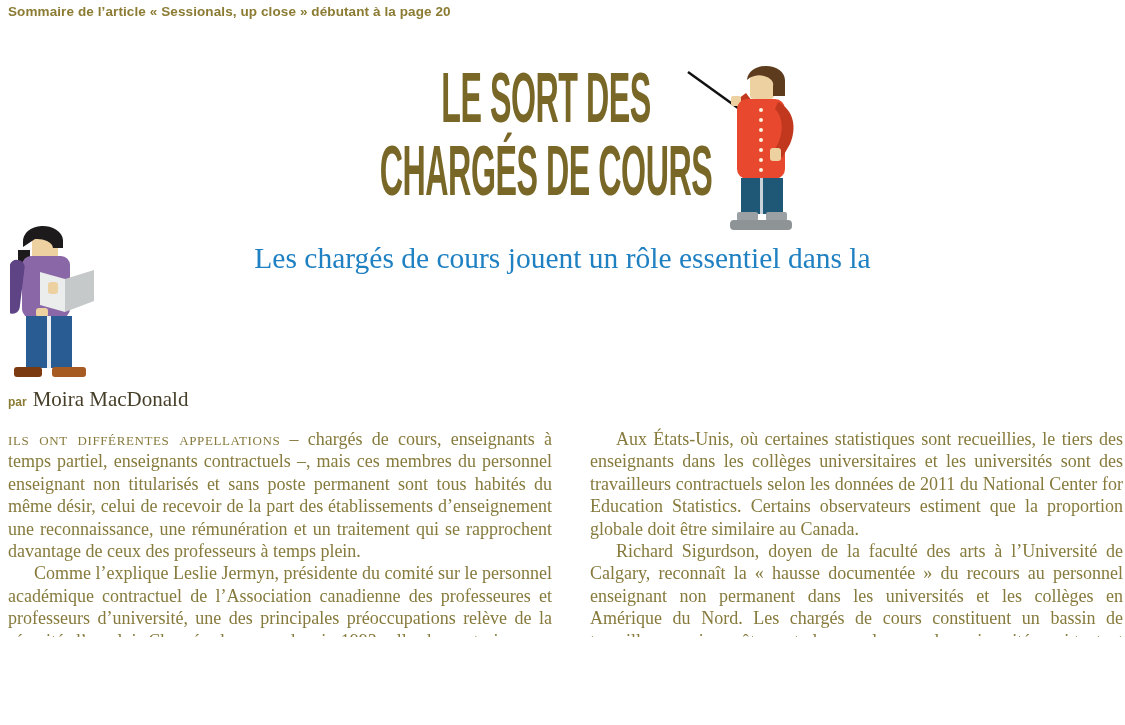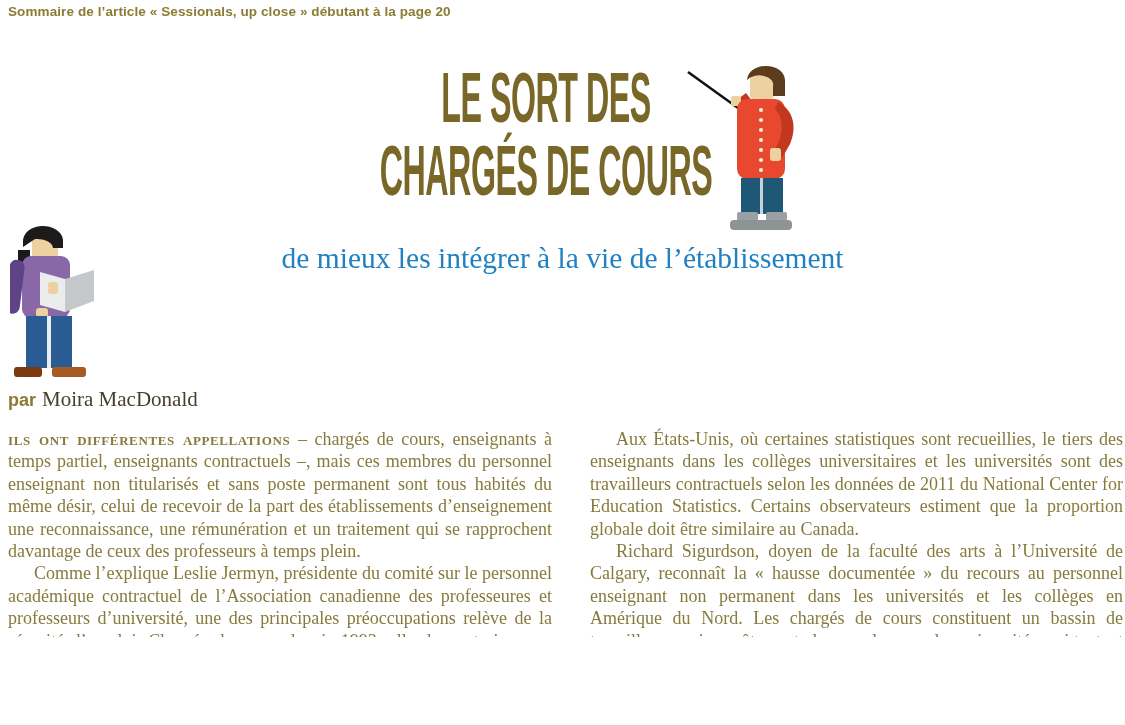--- a/index.html
+++ b/index.html
@@ -34,35 +34,35 @@
     color:var(--subtitle);
     font-size:29.5px;line-height:37px;
   }
 
   .byline{
     position:absolute;left:8px;top:374px;
     display:flex;align-items:baseline;gap:6px;
   }
   .byline .par{
     font-family:"Liberation Sans", sans-serif;
-    font-weight:bold;font-size:18px;color:var(--byline-par);text-align:right;
+    font-weight:bold;font-size:12px;color:var(--byline-par);text-align:right;
   }
   .byline .name{font-size:21px;color:var(--byline-name);margin-top:13px;}
 
   .columns{
     position:absolute;left:8px;top:428px;
     display:grid;grid-template-columns:544px 533px;column-gap:38px;
     color:var(--body-text);
     font-size:18px;line-height:22.4px;
     text-align:justify;
     hyphens:auto;-webkit-hyphens:auto;
   }
   .columns p{margin:0;}
   .columns p.indent{text-indent:26px;}
-  .smallcaps{font-variant:small-caps;letter-spacing:.6px;font-weight:bold;}
+  .smallcaps{font-variant:small-caps;letter-spacing:.6px;}
 
   .reader-illo{position:absolute;left:10px;top:220px;width:150px;height:160px;}
   .teacher-illo{position:absolute;left:680px;top:60px;width:130px;height:170px;}
   svg{display:block;}
 </style>
 </head>
 <body>
 
 <div class="page">
 
@@ -94,21 +94,21 @@
       <rect x="90" y="88" width="11" height="13" rx="3" style="fill:var(--skin)"></rect>
       <rect x="61" y="118" width="42" height="36" style="fill:var(--teacher-pants)"></rect>
       <rect x="80" y="118" width="3" height="36" style="fill:var(--pants-stripe)"></rect>
       <rect x="57" y="152" width="21" height="9" rx="2" style="fill:var(--gray-shoe)"></rect>
       <rect x="86" y="152" width="21" height="9" rx="2" style="fill:var(--gray-shoe)"></rect>
       <rect x="50" y="160" width="62" height="10" rx="4" style="fill:var(--pedestal)"></rect>
     </svg>
   </div>
 
   <div class="subtitle">
-    <div>de mieux les intégrer à la vie de l’établissement</div>
+    <div>Les chargés de cours jouent un rôle essentiel dans la</div>
   </div>
 
   <div class="reader-illo">
     <svg width="150" height="160" viewBox="0 0 150 160">
       <rect x="22" y="12" width="26" height="27" rx="4" style="fill:var(--skin)"></rect>
       <path d="M13,22 a20,15 0 0 1 40,-2 l0,8 -10,0 a16,10 0 0 0 -18,-9 l-12,8 Z" style="fill:var(--reader-hair)"></path>
       <rect x="8" y="30" width="12" height="16" style="fill:var(--reader-hair)"></rect>
       <rect x="12" y="36" width="48" height="62" rx="9" style="fill:var(--reader-tunic)"></rect>
       <rect x="0" y="40" width="15" height="54" rx="7" transform="rotate(7 8 44)" style="fill:var(--reader-sleeve)"></rect>
       <polygon points="30,52 55,59 55,92 30,85" style="fill:var(--book-page-light)"></polygon>

